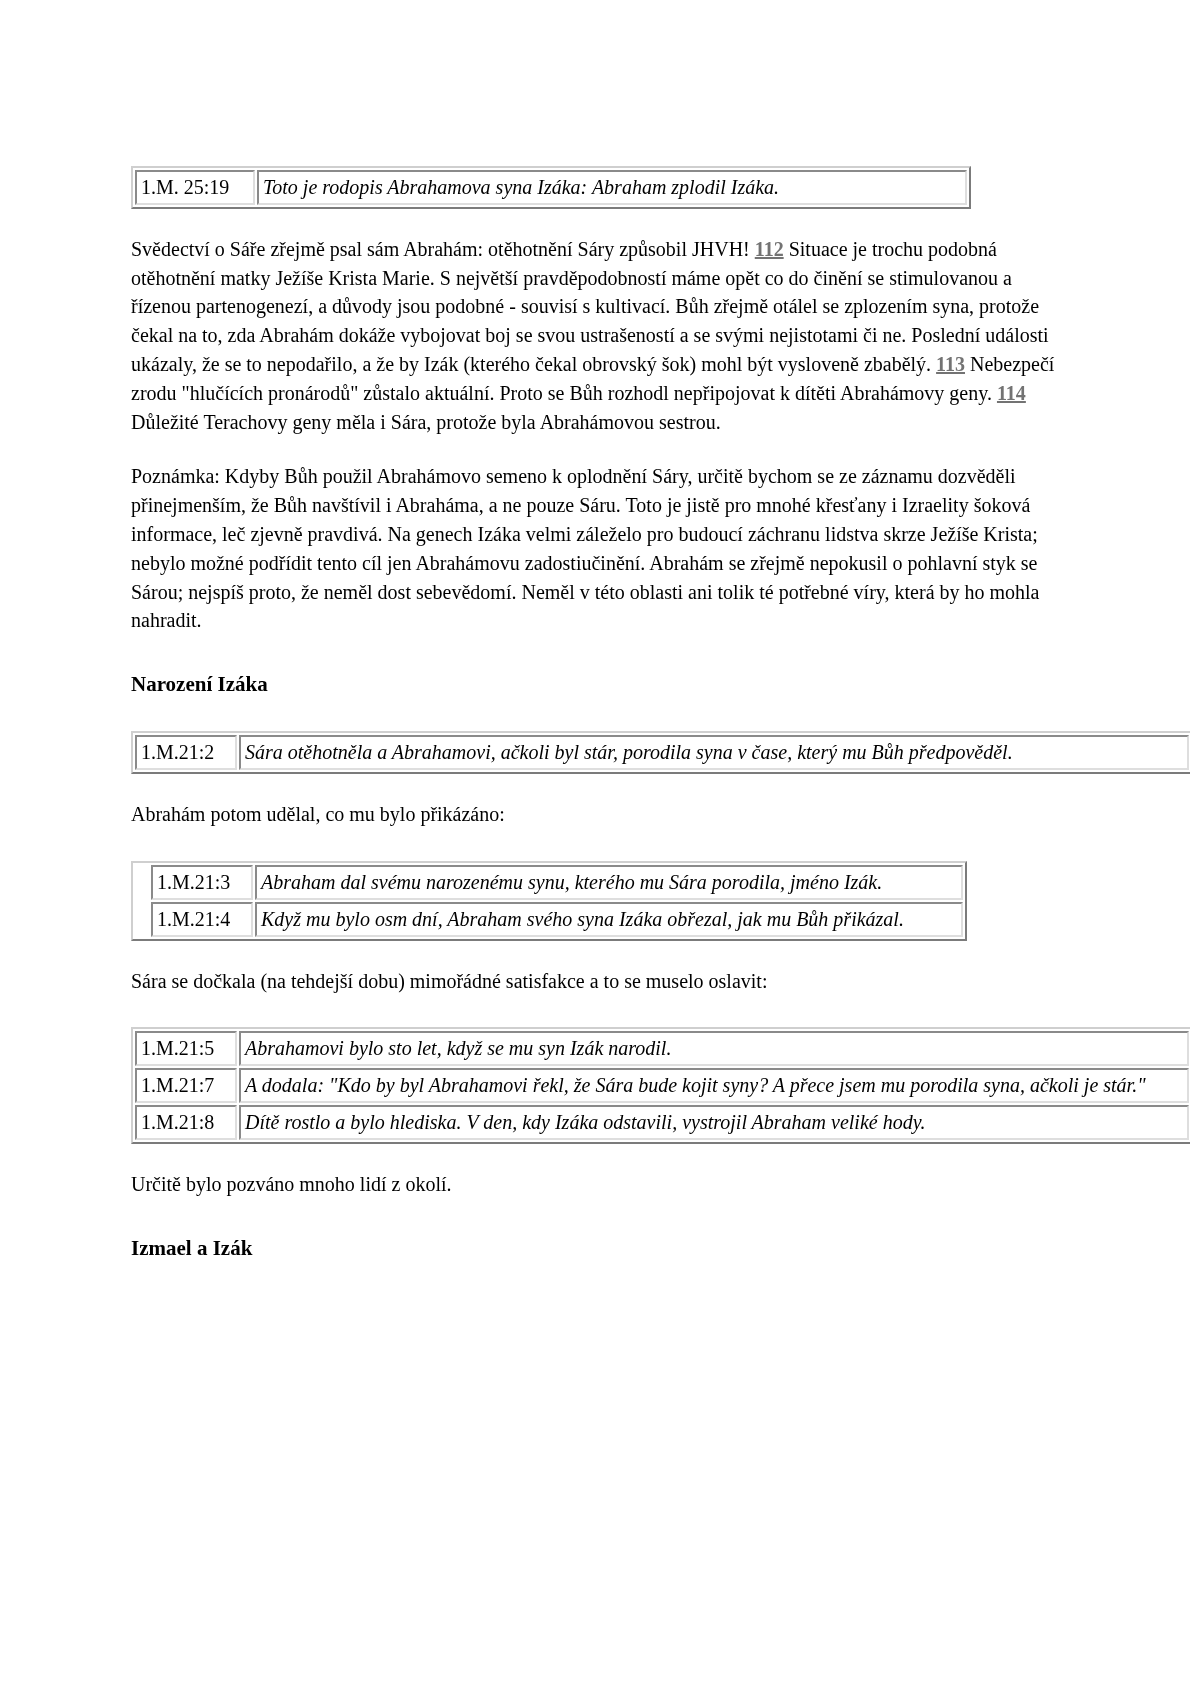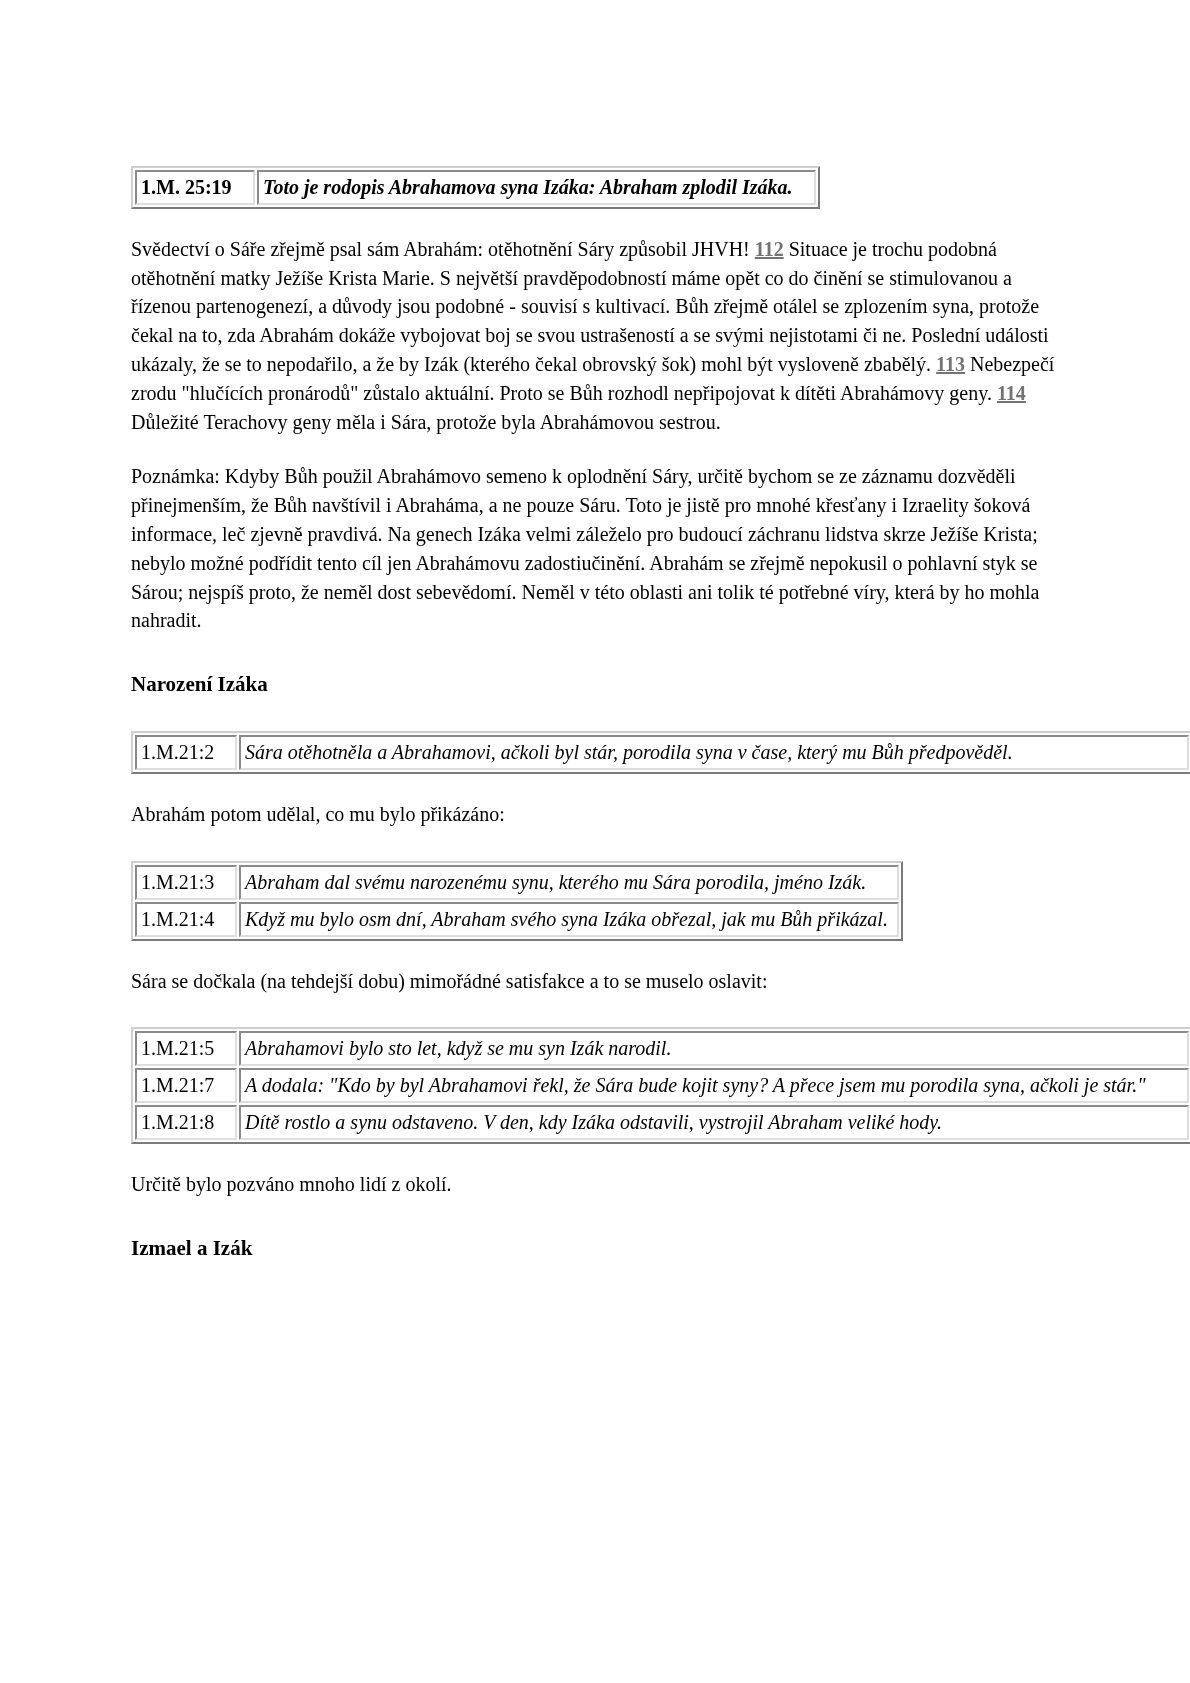--- a/index.html
+++ b/index.html
@@ -28,22 +28,22 @@
     margin: 32px 0 26px 0;
     table-layout: fixed;
   }
   table.vtable td {
     border: 2px inset #dedede;
     padding: 1px 4px;
     vertical-align: middle;
   }
   td.verse-ref { white-space: nowrap; }
   td.verse-text { font-style: italic; }
-  .w-narrow { width: 689px; font-weight: bold; }
-  .w-mid    { width: 772px; }
+  .w-narrow { width: 840px; }
+  .w-mid    { width: 836px; padding-left: 16px; }
   .w-wide   { width: 1062px; }
   .ref-col-1 { width: 108px; }
   .ref-col-2 { width: 90px; }
   a.footnote-link {
     color: #737373;
     font-weight: bold;
     text-decoration: underline;
   }
 </style>
 </head>
@@ -98,21 +98,21 @@
       <tr>
         <td class="verse-ref ref-col-2">1.M.21:5</td>
         <td class="verse-text">Abrahamovi bylo sto let, když se mu syn Izák narodil.</td>
       </tr>
       <tr>
         <td class="verse-ref ref-col-2">1.M.21:7</td>
         <td class="verse-text">A dodala: "Kdo by byl Abrahamovi řekl, že Sára bude kojit syny? A přece jsem mu porodila syna, ačkoli je stár."</td>
       </tr>
       <tr>
         <td class="verse-ref ref-col-2">1.M.21:8</td>
-        <td class="verse-text">Dítě rostlo a synu odstaveno. V den, kdy Izáka odstavili, vystrojil Abraham veliké hody.</td>
+        <td class="verse-text">Dítě rostlo a bylo hlediska. V den, kdy Izáka odstavili, vystrojil Abraham veliké hody.</td>
       </tr>
     </tbody>
   </table>
 
   <p>Určitě bylo pozváno mnoho lidí z okolí.</p>
 
   <div class="section-heading">Izmael a Izák</div>
 
 </main>
 

